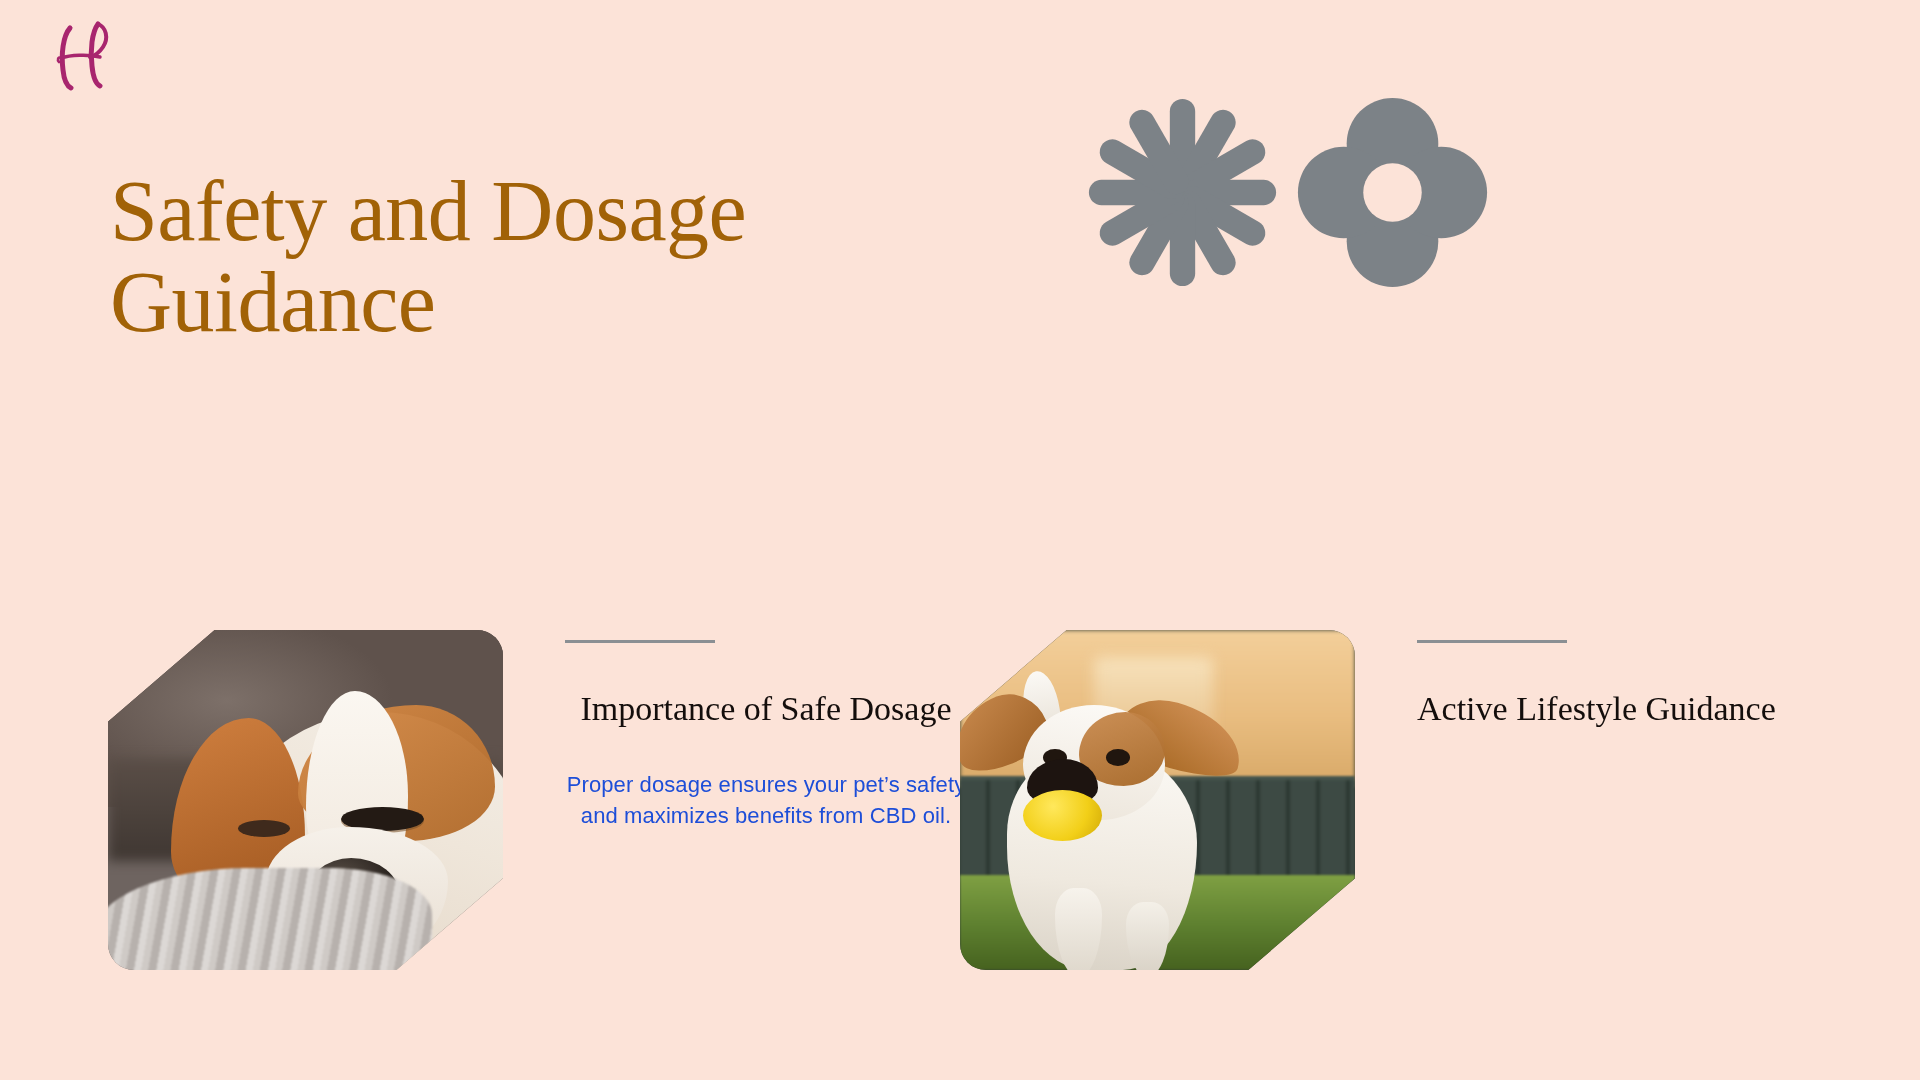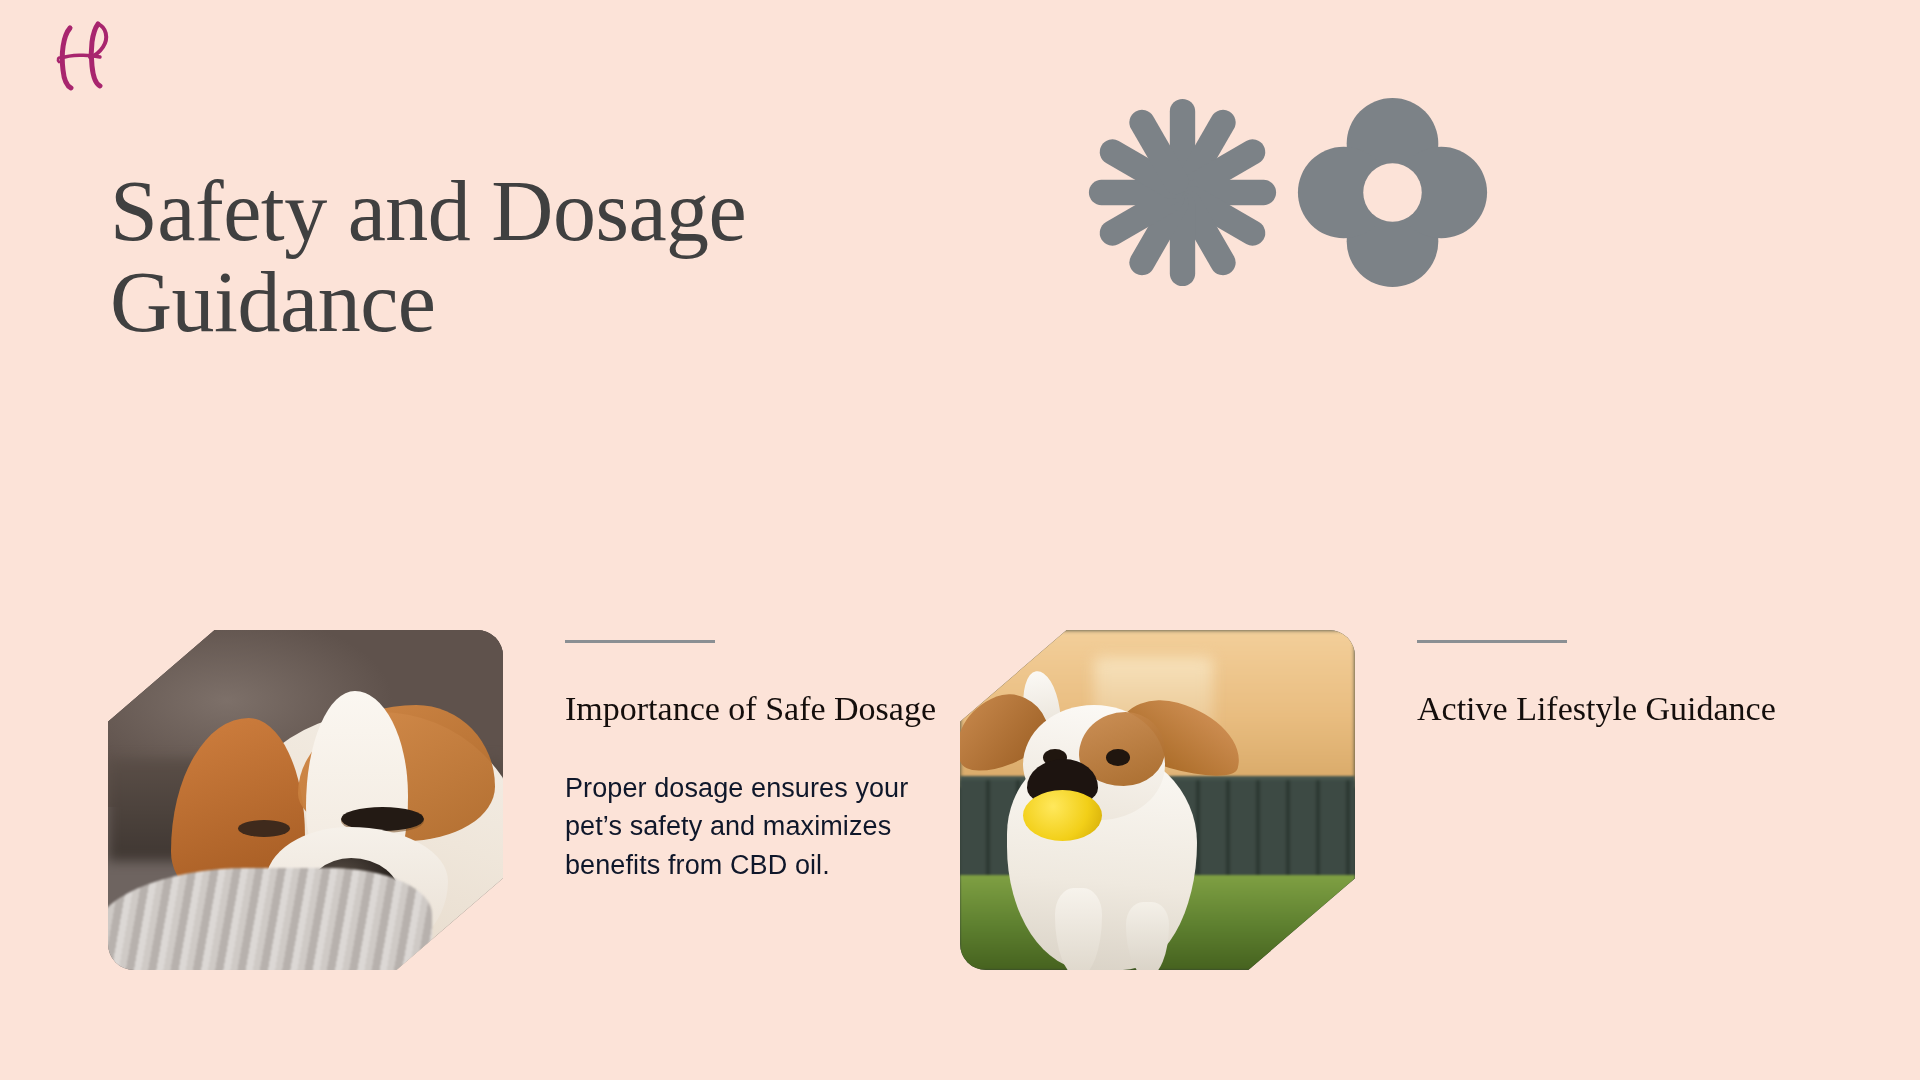--- a/index.html
+++ b/index.html
@@ -18,33 +18,33 @@
   }
   .logo svg{display:block;width:100%;height:100%;}
 
   
   .title{
     position:absolute;left:110px;top:108px;
     width:900px;
     font-family:"Liberation Serif",serif;
     font-size:86px;line-height:1.06;
     font-weight:400;letter-spacing:-0.5px;
-    color:#404040;
+    color:#a16207;
     white-space:pre-line;
   }
 
   
   .deco{position:absolute;top:95px;}
   .deco-asterisk{left:1085px;width:195px;height:195px;}
   .deco-clover{left:1295px;width:195px;height:195px;}
   .deco svg{display:block;width:100%;height:100%;}
 
   
   .card{position:absolute;top:630px;display:flex;align-items:flex-start;}
-  .card-left{left:108px;}
+  .card-left{left:108px;text-align:center;}
   .card-right{left:960px;}
 
   .photo{
     width:395px;height:340px;
     flex:0 0 395px;
     position:relative;overflow:hidden;
     clip-path:polygon(27% 0%, 100% 0%, 100% 73%, 73% 100%, 0% 100%, 0% 27%);
     border-radius:26px;
   }
   .photo .scene{position:absolute;inset:0;}
@@ -60,22 +60,22 @@
     margin-bottom:46px;
   }
   .card-heading{
     font-family:"Liberation Serif",serif;
     font-size:34px;line-height:1.18;
     font-weight:400;color:#140E0C;
     margin:0 0 40px 0;
   }
   .card-body{
     font-family:"Liberation Sans",sans-serif;
-    font-size:27px;line-height:1.42;
-    font-weight:400;color:#0f172a;
+    font-size:22px;line-height:1.42;
+    font-weight:400;color:#1d4ed8;
     letter-spacing:0.1px;
     margin:0;
   }
 
   
   .beagle{background:#6E6460;}
   .beagle .couch{
     position:absolute;left:0;top:0;width:100%;height:52%;
     background:
       radial-gradient(ellipse 60% 70% at 30% 40%, #7d7069 0%, #5f524c 70%),

